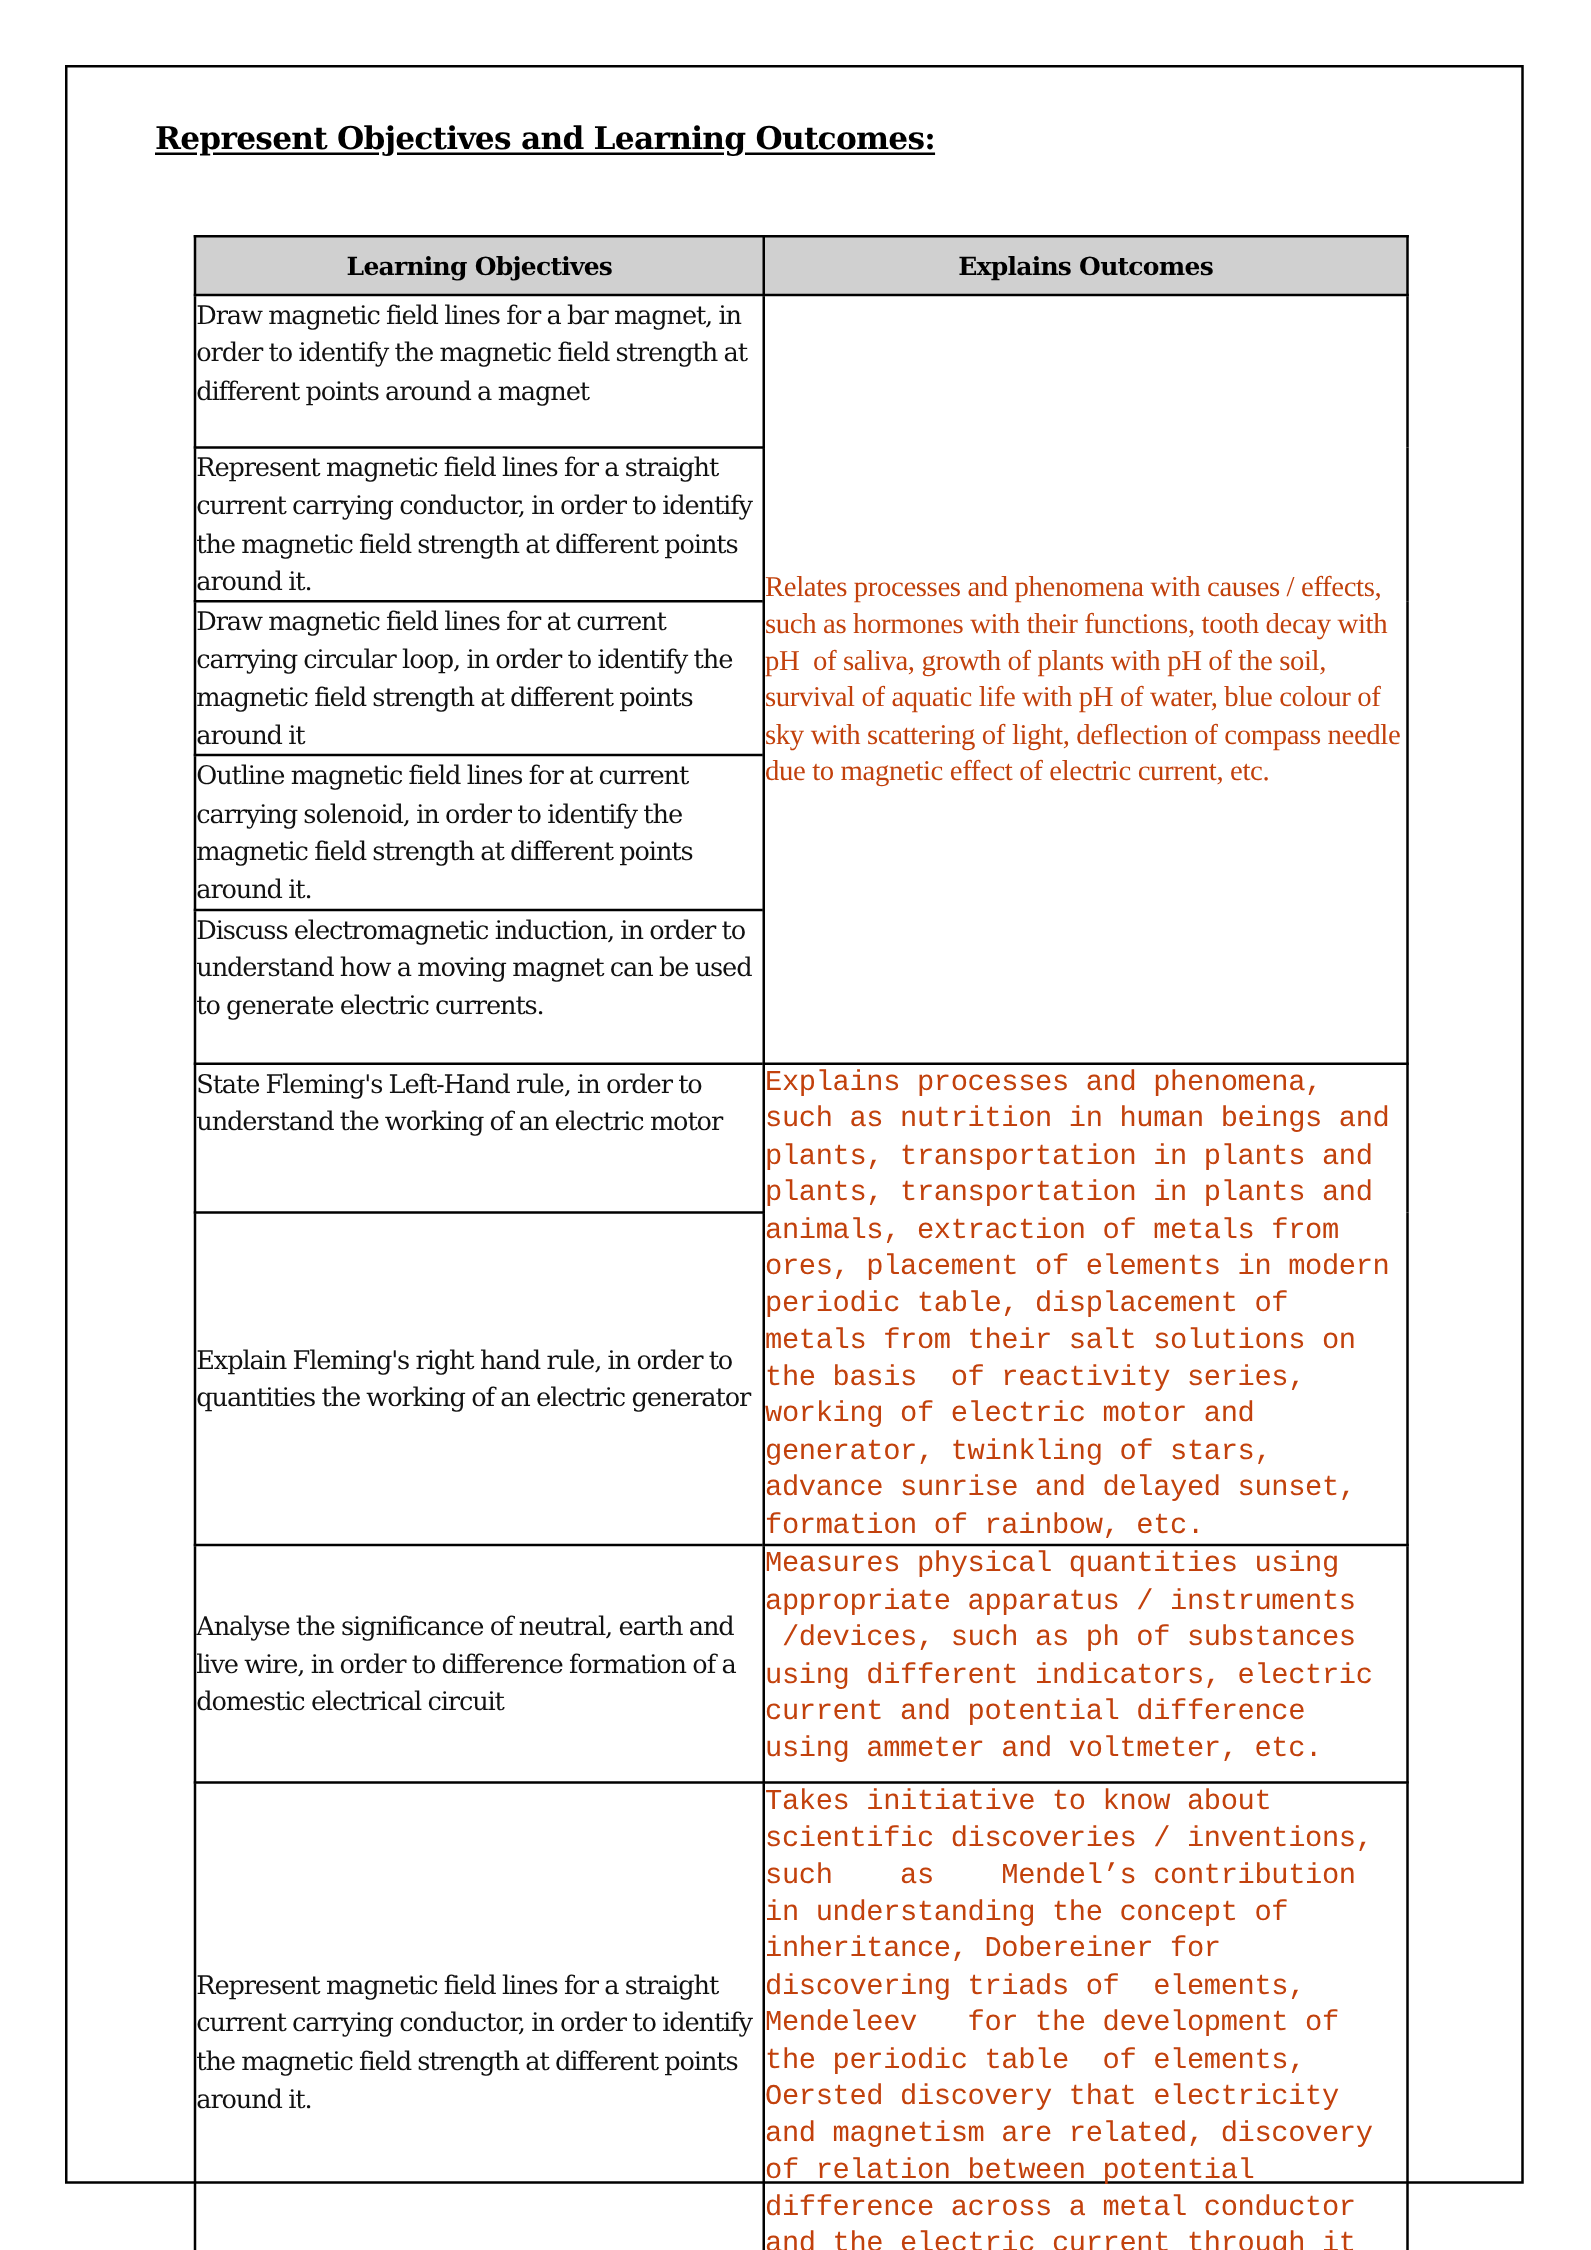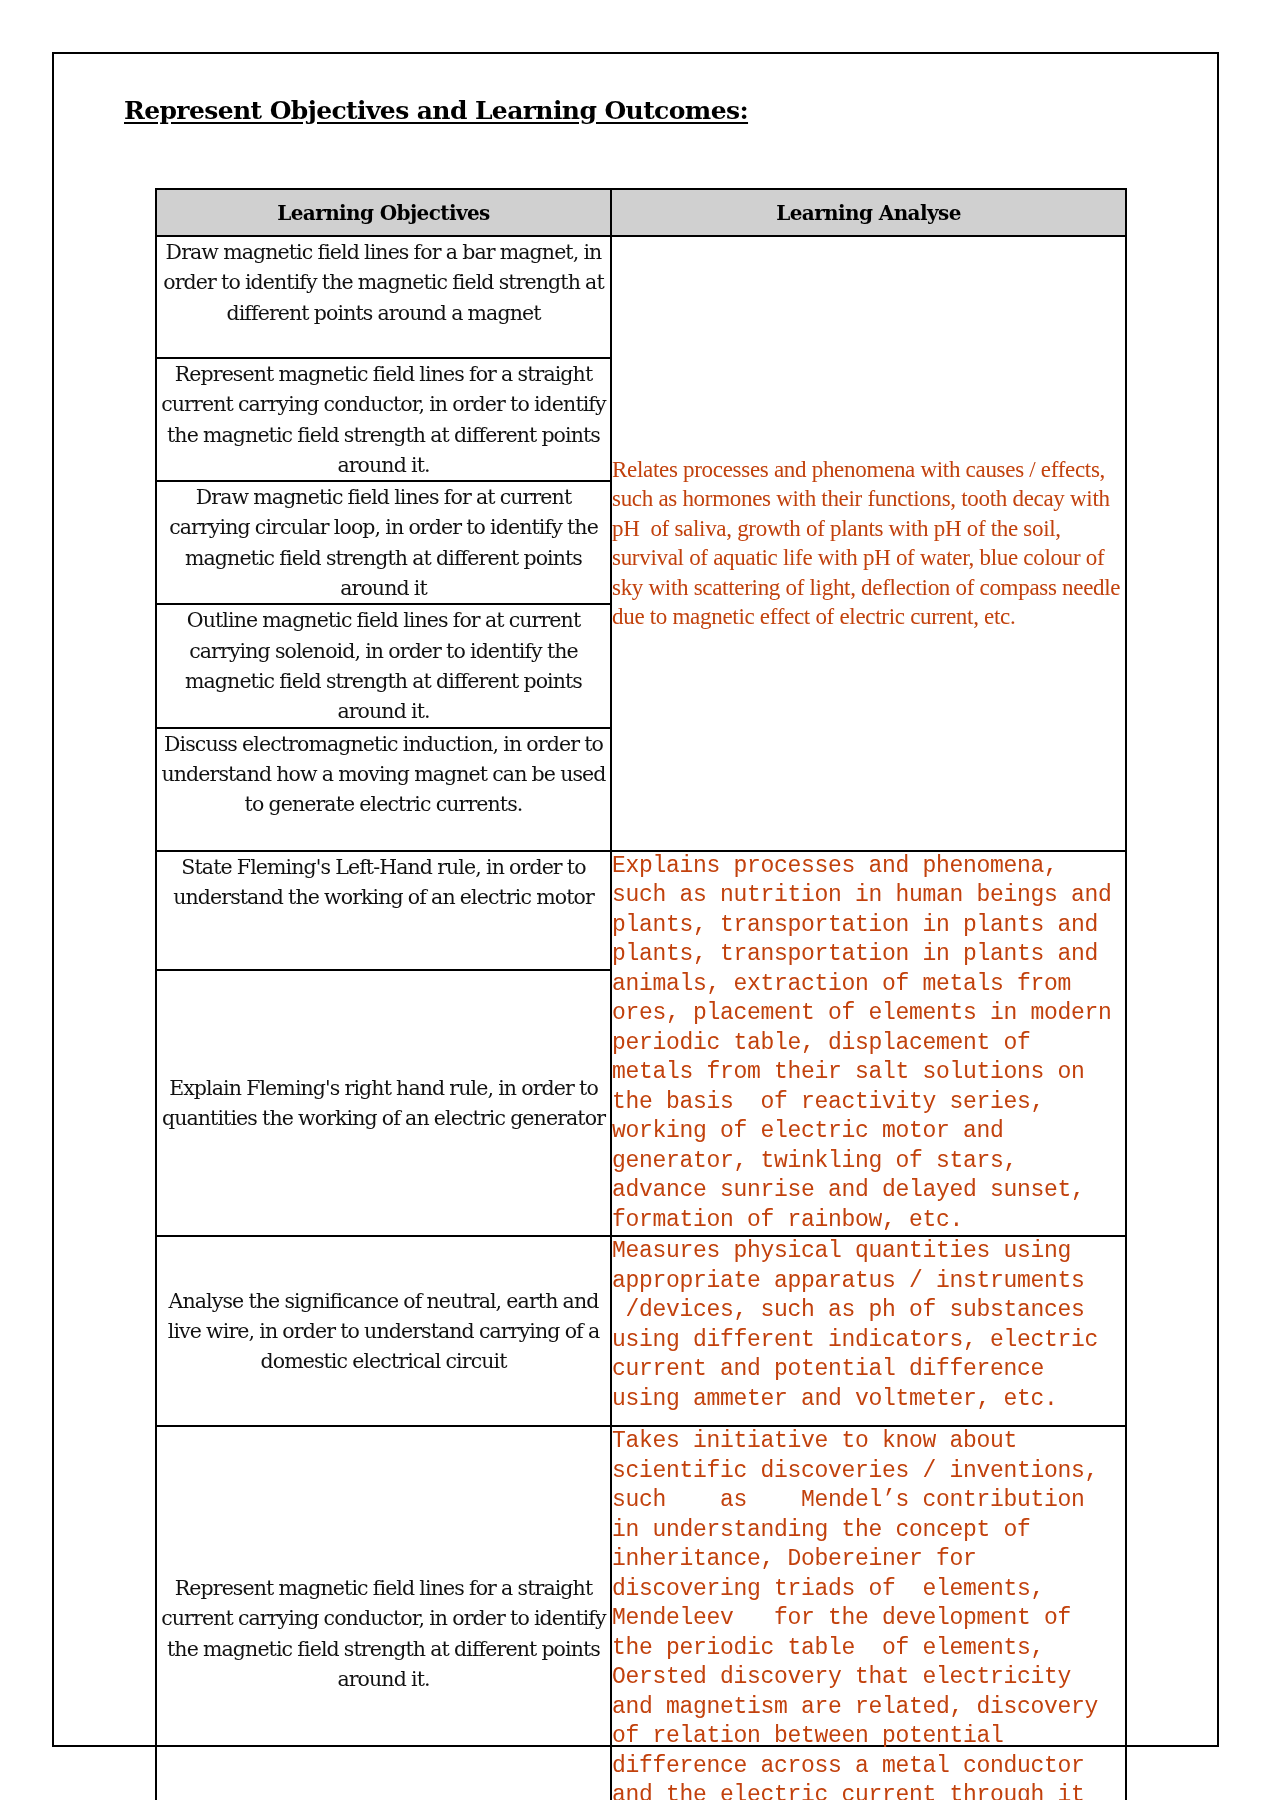--- a/index.html
+++ b/index.html
@@ -24,21 +24,21 @@
     .lo-table th {
       background: #d0d0d0; height: 47px;
       font-family: "DejaVu Serif", serif; font-weight: bold; font-size: 20px;
       letter-spacing: -0.6px; color: #000; margin-top: 40px;
     }
     .col-left { width: 455px; }
     .col-right { width: 515px; }
     .obj {
       font-family: "DejaVu Serif", serif; font-size: 20.5px; line-height: 30.3px;
       letter-spacing: -0.9px; word-spacing: -0.5px; color: #111;
-      padding: 0 6px 0 12px; overflow: hidden; text-align: center;
+      padding: 0 6px 0 12px; overflow: hidden;
     }
     .out {
       font-family: "Liberation Serif", serif; font-size: 23px; line-height: 29.5px;
       letter-spacing: -0.3px; color: #c2410c; padding: 0 6px 0 10px; white-space: pre-wrap;
     }
     .out-top { vertical-align: top !important; font-family: Liberation Mono, monospace; }
   </style>
 </head>
 <body>
 
@@ -47,21 +47,21 @@
 <div class="doc-title">Represent Objectives and Learning Outcomes:</div>
 
 <table class="lo-table">
   <colgroup>
     <col class="col-left">
     <col class="col-right">
   </colgroup>
   <thead>
     <tr>
       <th>Learning Objectives</th>
-      <th>Learning Analyse</th>
+      <th>Explains Outcomes</th>
     </tr>
   </thead>
   <tbody>
     <tr style="height:122px;">
       <td class="obj" style="vertical-align:top;">Draw magnetic field lines for a bar magnet, in order to identify the magnetic field strength at different points around a magnet</td>
       <td class="out" rowspan="5">Relates processes and phenomena with causes / effects, such as hormones with their functions, tooth decay with pH  of saliva, growth of plants with pH of the soil, survival of aquatic life with pH of water, blue colour of sky with scattering of light, deflection of compass needle due to magnetic effect of electric current, etc.</td>
     </tr>
     <tr style="height:122px;">
       <td class="obj" style="vertical-align:top;">Represent magnetic field lines for a straight current carrying conductor, in order to identify the magnetic field strength at different points around it.</td>
     </tr>
@@ -75,21 +75,21 @@
       <td class="obj" style="vertical-align:top;">Discuss electromagnetic induction, in order to understand how a moving magnet can be used to generate electric currents.</td>
     </tr>
     <tr style="height:92px;margin-left:34px;">
       <td class="obj" style="vertical-align:top;">State Fleming's Left-Hand rule, in order to understand the working of an electric motor</td>
       <td class="out out-top" rowspan="2">Explains processes and phenomena, such as nutrition in human beings and plants, transportation in plants and plants, transportation in plants and animals, extraction of metals from ores, placement of elements in modern periodic table, displacement of metals from their salt solutions on the basis  of reactivity series, working of electric motor and generator, twinkling of stars, advance sunrise and delayed sunset, formation of rainbow, etc.</td>
     </tr>
     <tr style="height:205px;">
       <td class="obj">Explain Fleming's right hand rule, in order to quantities the working of an electric generator</td>
     </tr>
     <tr style="height:190px;">
-      <td class="obj">Analyse the significance of neutral, earth and live wire, in order to understand carrying of a domestic electrical circuit</td>
+      <td class="obj">Analyse the significance of neutral, earth and live wire, in order to difference formation of a domestic electrical circuit</td>
       <td class="out out-top">Measures physical quantities using appropriate apparatus / instruments
  /devices, such as ph of substances using different indicators, electric current and potential difference using ammeter and voltmeter, etc.</td>
     </tr>
     <tr style="height:295px;">
       <td class="obj">Represent magnetic field lines for a straight current carrying conductor, in order to identify the magnetic field strength at different points around it.</td>
       <td class="out out-top">Takes initiative to know about scientific discoveries / inventions, such    as    Mendel’s contribution  in understanding the concept of inheritance, Dobereiner for discovering triads of  elements,  Mendeleev   for the development of the periodic table  of elements, Oersted discovery that electricity and magnetism are related, discovery of relation between potential difference across a metal conductor and the electric current through it by ohm, etc.</td>
     </tr>
   </tbody>
 </table>
 

